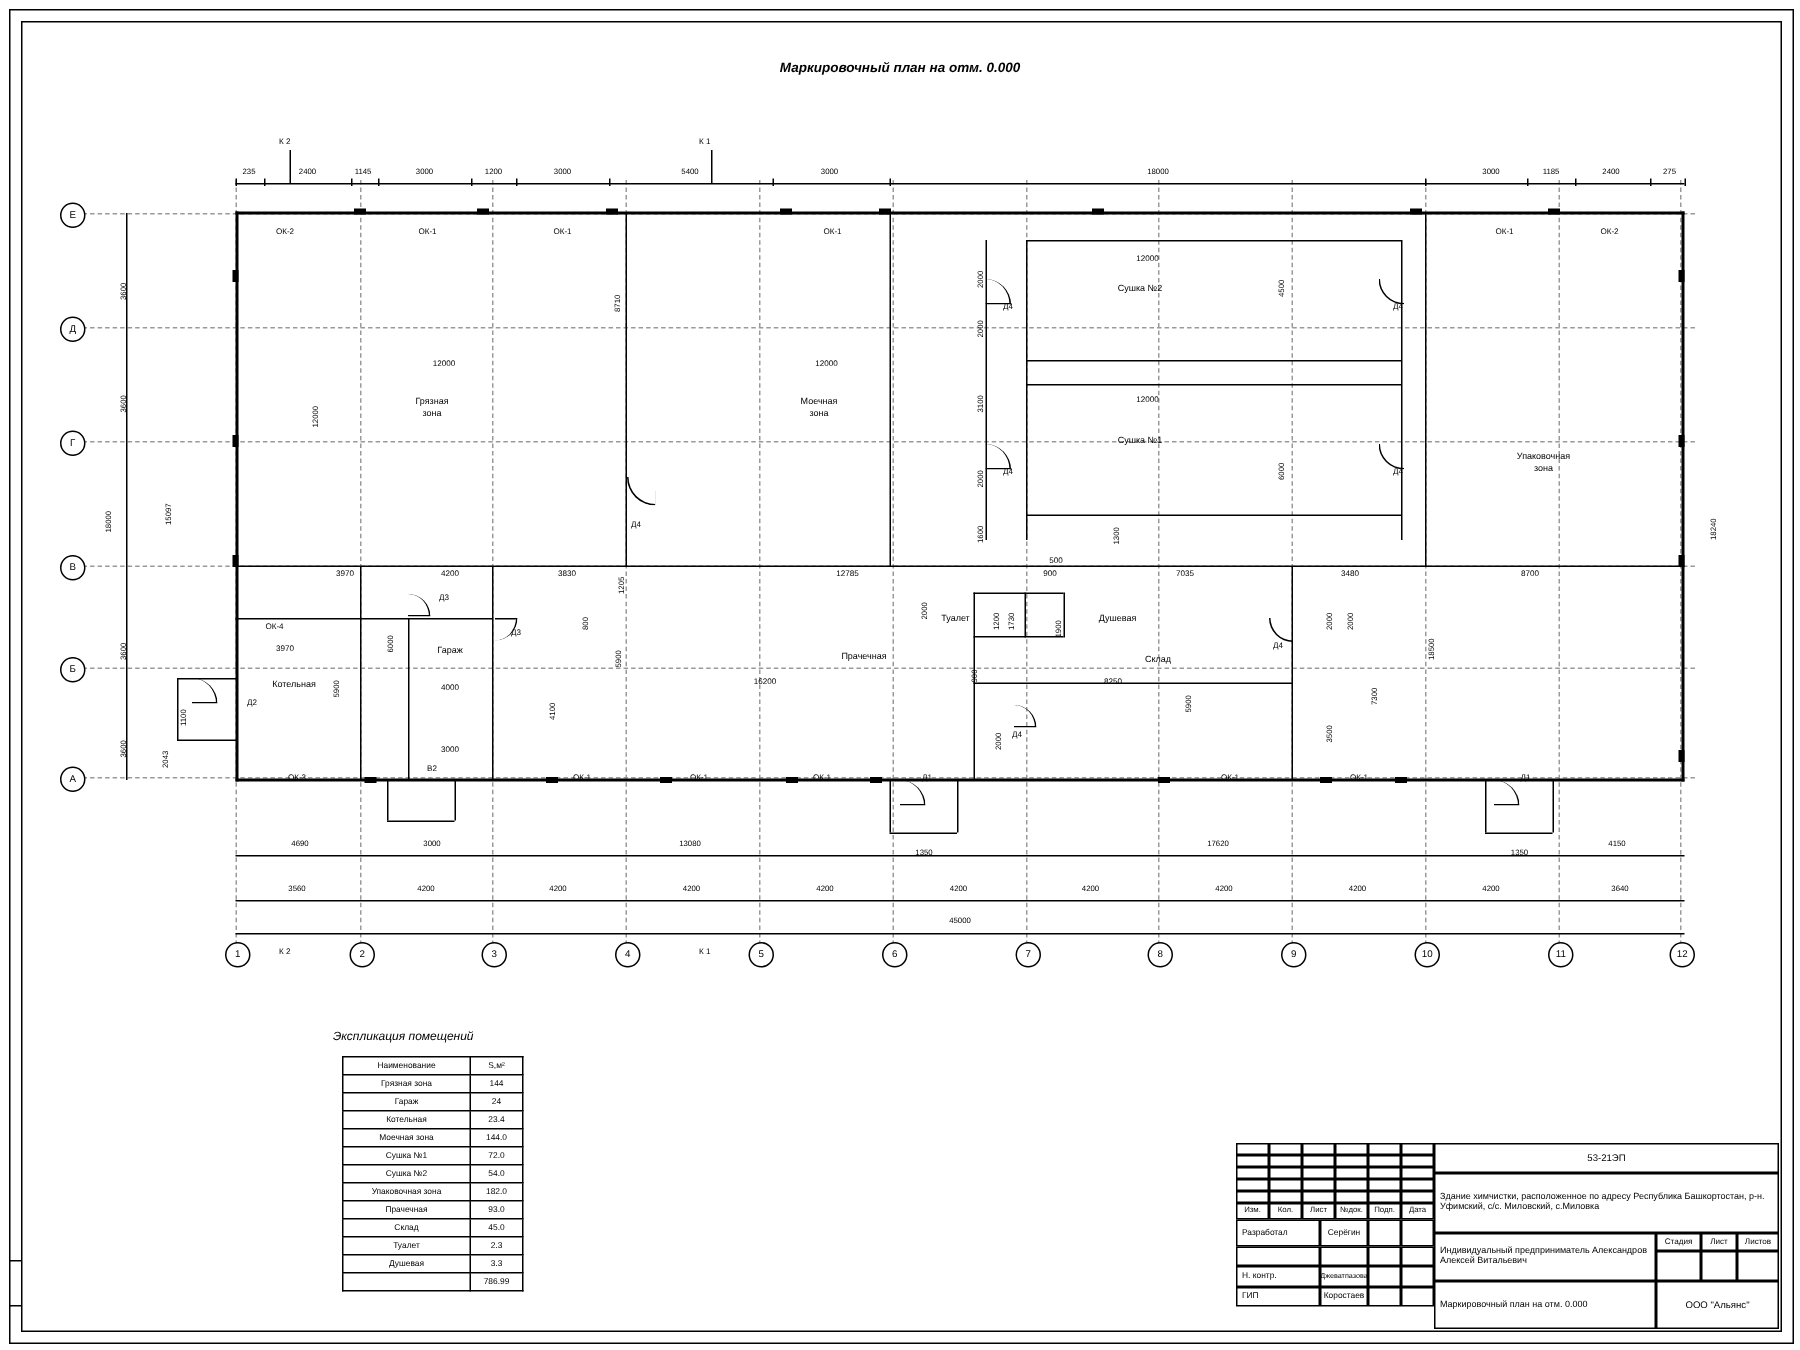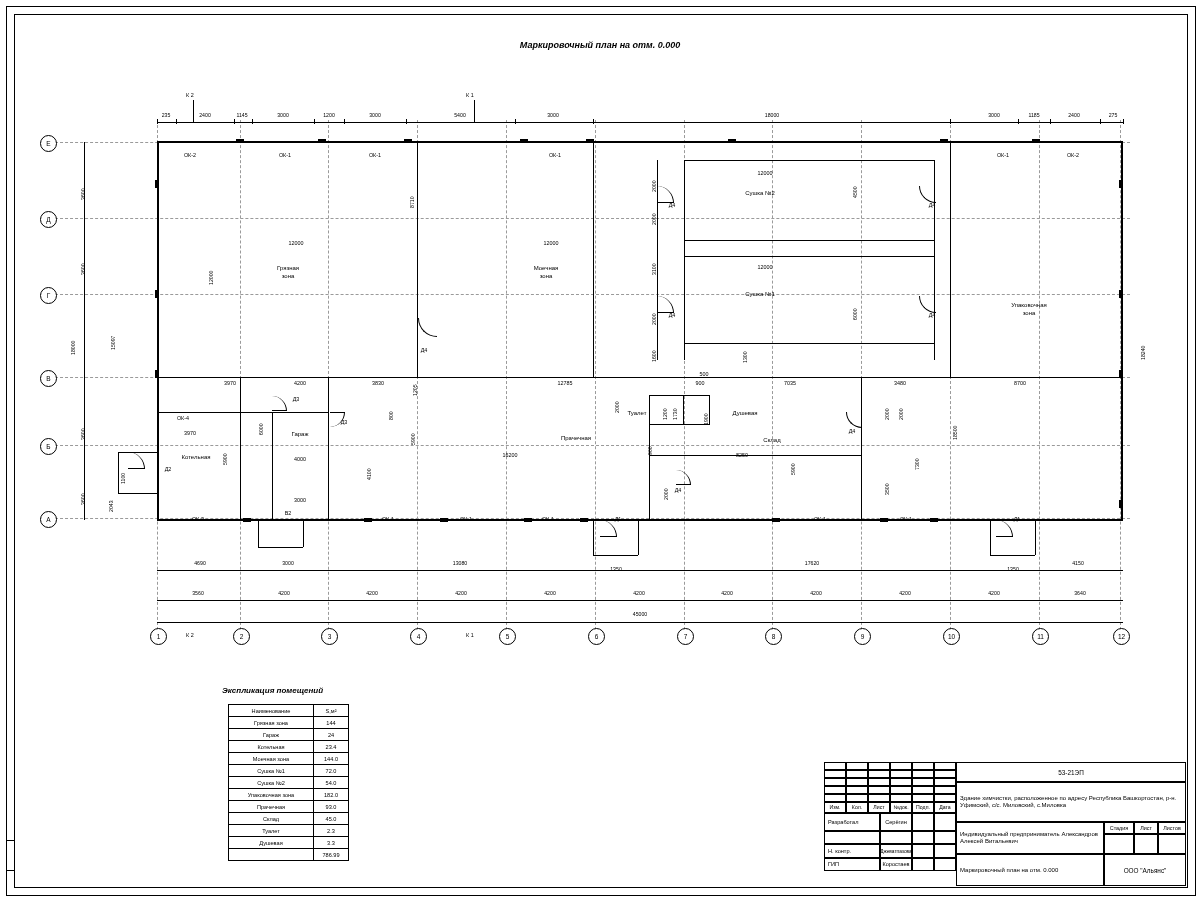--- a/index.html
+++ b/index.html
@@ -22,21 +22,21 @@
   .room{position:absolute;font-size:6px;text-align:center;line-height:8px;white-space:nowrap;transform:translate(-50%,-50%);}
   .circ{position:absolute;width:15px;height:15px;border:1px solid #000;border-radius:50%;font-size:6.5px;display:flex;align-items:center;justify-content:center;background:#fff;}
   .dimline{position:absolute;background:#000;height:1px;}
   .dimtick{position:absolute;width:1px;height:5px;background:#000;}
   .dimtxt{position:absolute;font-size:5.2px;transform:translateX(-50%);white-space:nowrap;}
   .dimtxtv{position:absolute;font-size:5.2px;white-space:nowrap;transform-origin:left top;transform:rotate(-90deg);}
   .win{position:absolute;background:#000;}
   .doorarc{position:absolute;border:1px solid #000;border-radius:0 0 0 100%;}
 
   
-  .expl-title{position:absolute;left:222px;top:686px;font-size:8px;font-weight:bold;font-style:italic;}
+  .expl-title{position:absolute;left:222px;top:686px;font-size:8px;font-weight:normal;font-style:italic;}
   table.expl{position:absolute;left:228px;top:704px;border-collapse:collapse;font-size:5.6px;}
   table.expl td,table.expl th{border:1px solid #000;padding:1px 3px;height:9px;text-align:center;font-weight:normal;}
   table.expl td.name{width:78px;}
   table.expl td.area{width:28px;}
   table.expl th{font-weight:normal;}
 
   
   .stamp{position:absolute;left:824px;top:762px;width:362px;height:124px;}
   .stamp div.cell{position:absolute;border:1px solid #000;box-sizing:border-box;font-size:5.6px;display:flex;align-items:center;justify-content:center;text-align:center;line-height:7px;padding:0 1px;}
   .stamp div.cell.left{justify-content:flex-start;padding-left:3px;text-align:left;}

